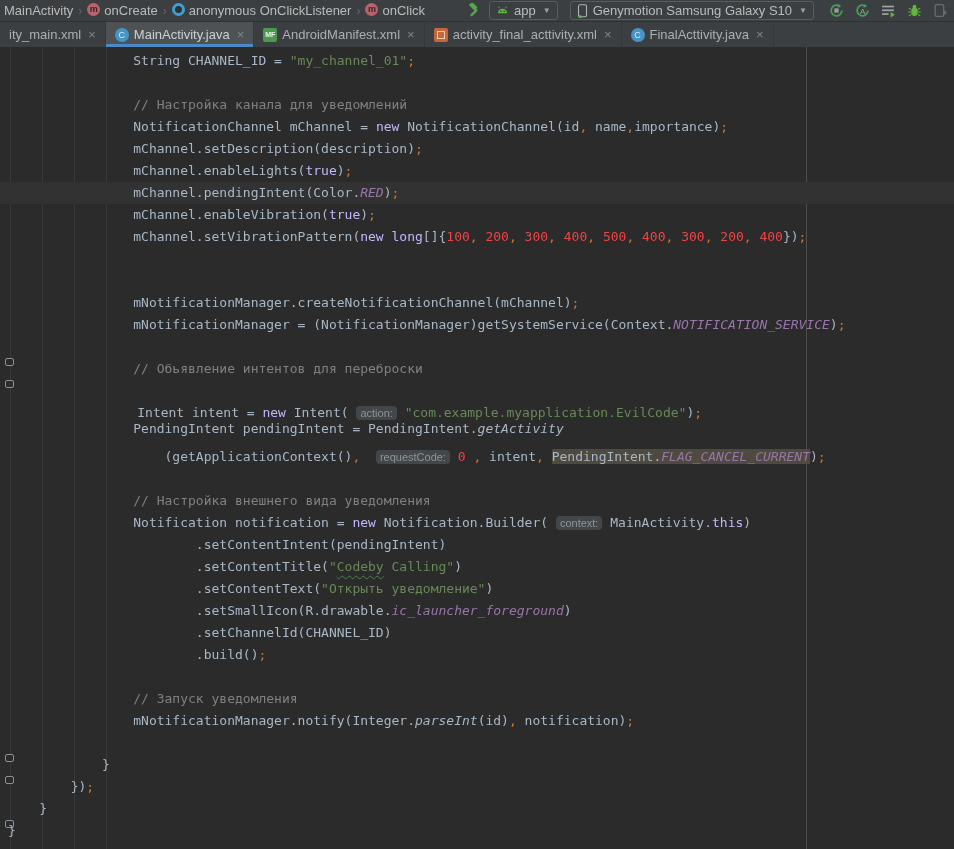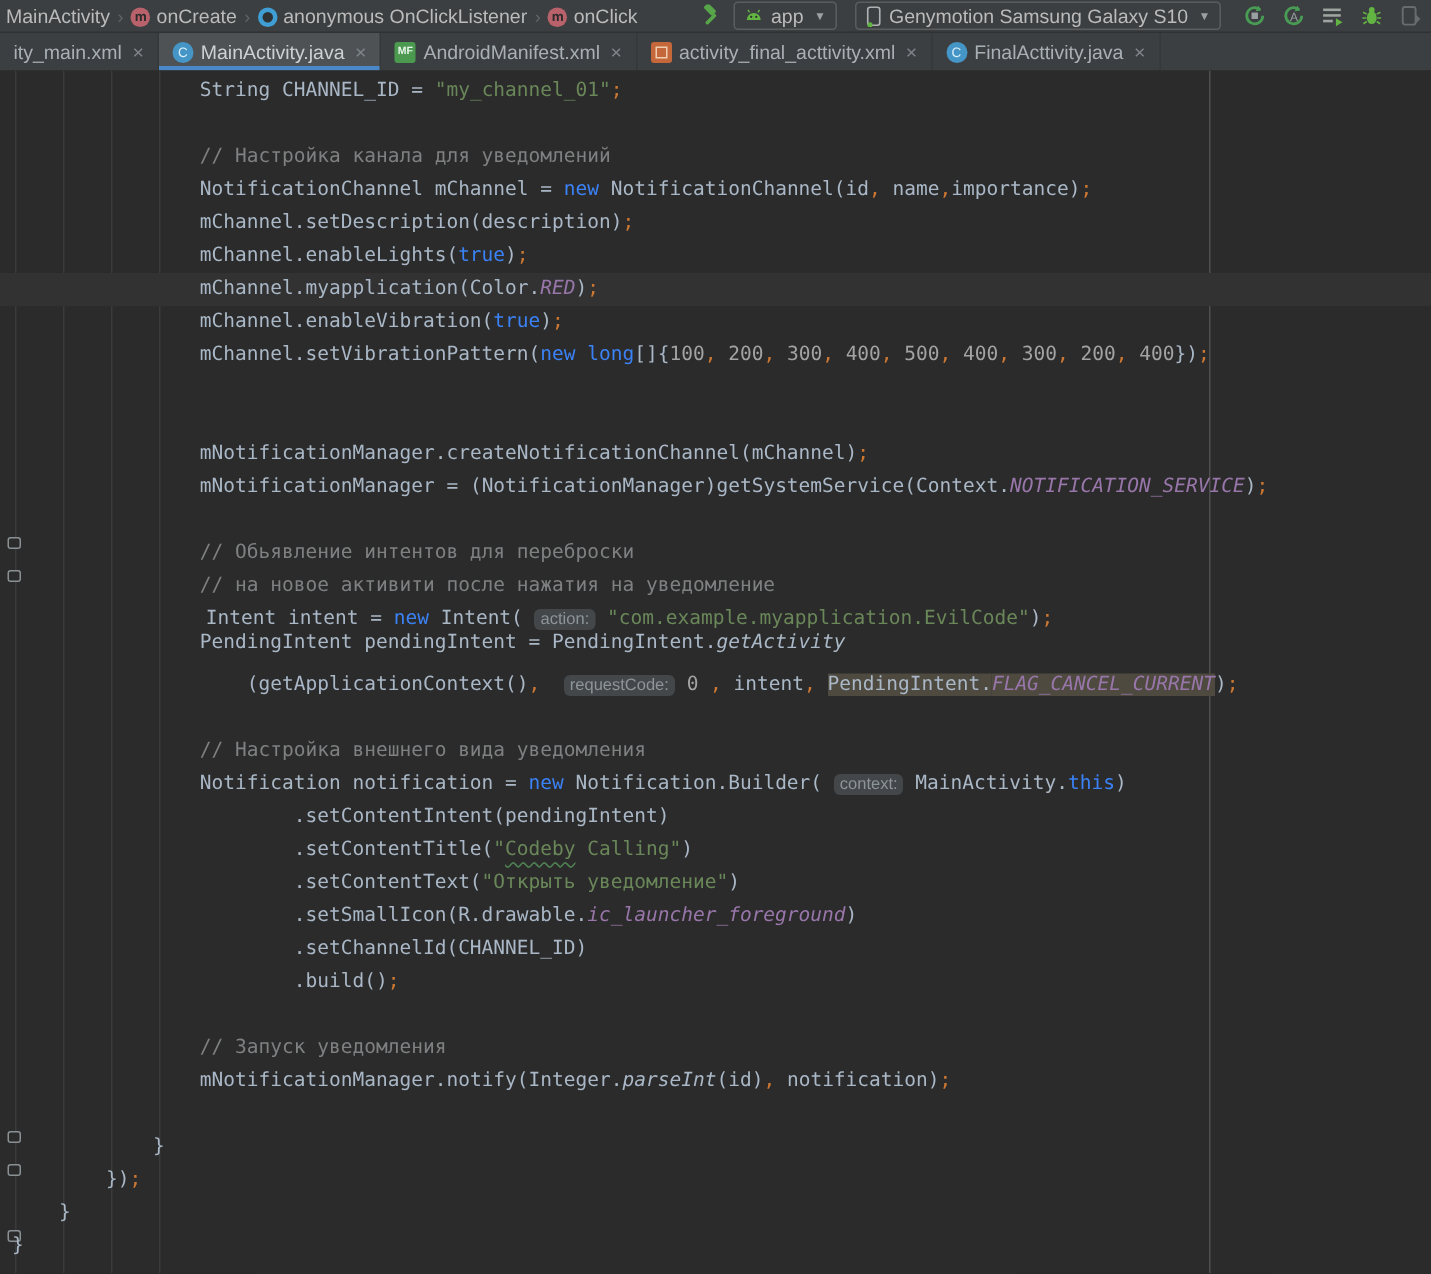--- a/index.html
+++ b/index.html
@@ -3,21 +3,21 @@
 <meta charset="utf-8">
 <style>
   html,body{margin:0;padding:0;background:#2B2B2B;}
   #app{width:954px;height:849px;overflow:hidden;position:relative;
        font-family:"Liberation Sans",sans-serif;-webkit-font-smoothing:antialiased;}
 
   
   .toolbar{height:22px;background:#3C3F41;display:flex;align-items:center;
            padding:0 4px;box-sizing:border-box;border-bottom:1px solid #2f3133;}
   .crumbs{flex:1;display:flex;align-items:center;font-size:13px;color:#BBBBBB;white-space:nowrap;overflow:hidden;}
-  .crumb{display:inline-flex;align-items:flex-end;cursor:default;}
+  .crumb{display:inline-flex;align-items:flex-start;cursor:default;}
   .crumb-sep{color:#63676A;margin:0 5px;font-size:12px;}
   .ic{width:13px;height:13px;border-radius:50%;display:inline-flex;align-items:center;
       justify-content:center;margin-right:4px;font-size:9px;line-height:1;}
   .ic-method{background:#B9626B;color:#2B2B2B;font-weight:bold;}
   .ic-anonymous-class{background:#2F3234;border:3.5px solid #3F9FD4;box-sizing:border-box;}
   .tool-group{display:flex;align-items:center;gap:6px;}
   .selector{display:flex;align-items:center;gap:5px;border:1px solid #5A5D5E;border-radius:3px;
             height:17px;padding:0 6px;color:#BBBBBB;font-size:13px;margin-right:6px;cursor:pointer;white-space:nowrap;}
   .dd-arrow{font-size:8px;color:#9DA0A2;margin-left:2px;}
   .tbtn{width:20px;height:18px;display:flex;align-items:center;justify-content:center;cursor:pointer;}
@@ -39,23 +39,23 @@
   
   .editor{position:relative;height:802px;background:#2B2B2B;overflow:hidden;
           font-family:"DejaVu Sans Mono",monospace;font-size:13px;color:#A9B7C6;}
   .guide{position:absolute;top:0;bottom:0;width:1px;background:#3A3A3A;}
   .margin-line{position:absolute;top:0;bottom:0;width:1px;background:#4F4F4F;}
   .fold{position:absolute;left:5px;width:9px;height:8px;border:1px solid #8A9194;
         border-radius:2px;background:#2B2B2B;box-sizing:border-box;}
   .code-line{position:absolute;left:0;right:0;height:22px;line-height:22px;white-space:pre;padding-left:8px;}
   .code-line.cur{background:#323232;}
   .tk-p{color:#A9B7C6;}
-  .tk-k{color:#3b82f6;}
+  .tk-k{color:#c4b5fd;}
   .tk-s{color:#6A8759;}
-  .tk-n{color:#a3a3a3;}
+  .tk-n{color:#ef4444;}
   .tk-c{color:#7F8082;}
   .tk-o{color:#CC7832;}
   .tk-f{color:#A9B7C6;text-decoration-color:#9aa5af;text-underline-offset:3px;}
   .tk-K{color:#9876AA;font-style:italic;}
   .tk-i{color:#A9B7C6;font-style:italic;}
   .tk-t{color:#6A8759;text-decoration:underline wavy #4E8052;text-decoration-thickness:1px;text-underline-offset:4px;}
   .tk-h{background:#43474A;color:#8E9598;border-radius:4px;padding:1px 4px;
         font-family:"Liberation Sans",sans-serif;font-size:11px;}
   .hl-bg{background:#4E4A40;}
 </style>
@@ -201,29 +201,28 @@
       <div class="fold" style="top: 333px;"></div>
       <div class="fold" style="top: 707px;"></div>
       <div class="fold" style="top: 729px;"></div>
       <div class="fold" style="top: 773px;"></div>
       <div class="code-line" style="top: 3px;"><span class="tk-p">                </span><span class="tk-p">String CHANNEL_ID = </span><span class="tk-s">"my_channel_01"</span><span class="tk-o">;</span></div>
       <div class="code-line" style="top: 25px;"><span class="tk-p"></span></div>
       <div class="code-line" style="top: 47px;"><span class="tk-p">                </span><span class="tk-c">// Настройка канала для уведомлений</span></div>
       <div class="code-line" style="top: 69px;"><span class="tk-p">                </span><span class="tk-p">NotificationChannel mChannel = </span><span class="tk-k">new</span><span class="tk-p"> NotificationChannel(id</span><span class="tk-o">,</span><span class="tk-p"> name</span><span class="tk-o">,</span><span class="tk-p">importance)</span><span class="tk-o">;</span></div>
       <div class="code-line" style="top: 91px;"><span class="tk-p">                </span><span class="tk-p">mChannel.setDescription(description)</span><span class="tk-o">;</span></div>
       <div class="code-line" style="top: 113px;"><span class="tk-p">                </span><span class="tk-p">mChannel.enableLights(</span><span class="tk-k">true</span><span class="tk-p">)</span><span class="tk-o">;</span></div>
-      <div class="code-line cur" style="top: 135px;"><span class="tk-p">                </span><span class="tk-p">mChannel.myapplication(Color.</span><span class="tk-K">RED</span><span class="tk-p">)</span><span class="tk-o">;</span></div>
+      <div class="code-line cur" style="top: 135px;"><span class="tk-p">                </span><span class="tk-p">mChannel.pendingIntent(Color.</span><span class="tk-K">RED</span><span class="tk-p">)</span><span class="tk-o">;</span></div>
       <div class="code-line" style="top: 157px;"><span class="tk-p">                </span><span class="tk-p">mChannel.enableVibration(</span><span class="tk-k">true</span><span class="tk-p">)</span><span class="tk-o">;</span></div>
       <div class="code-line" style="top: 179px;"><span class="tk-p">                </span><span class="tk-p">mChannel.setVibrationPattern(</span><span class="tk-k">new</span><span class="tk-p"> </span><span class="tk-k">long</span><span class="tk-p">[]{</span><span class="tk-n">100</span><span class="tk-o">, </span><span class="tk-n">200</span><span class="tk-o">, </span><span class="tk-n">300</span><span class="tk-o">, </span><span class="tk-n">400</span><span class="tk-o">, </span><span class="tk-n">500</span><span class="tk-o">, </span><span class="tk-n">400</span><span class="tk-o">, </span><span class="tk-n">300</span><span class="tk-o">, </span><span class="tk-n">200</span><span class="tk-o">, </span><span class="tk-n">400</span><span class="tk-p">})</span><span class="tk-o">;</span></div>
       <div class="code-line" style="top: 201px;"><span class="tk-p"></span></div>
       <div class="code-line" style="top: 245px;"><span class="tk-p">                </span><span class="tk-f">mNotificationManager</span><span class="tk-p">.createNotificationChannel(mChannel)</span><span class="tk-o">;</span></div>
       <div class="code-line" style="top: 267px;"><span class="tk-p">                </span><span class="tk-f">mNotificationManager</span><span class="tk-p"> = (NotificationManager)getSystemService(Context.</span><span class="tk-K">NOTIFICATION_SERVICE</span><span class="tk-p">)</span><span class="tk-o">;</span></div>
       <div class="code-line" style="top: 289px;"><span class="tk-p"></span></div>
       <div class="code-line" style="top: 311px;"><span class="tk-p">                </span><span class="tk-c">// Обьявление интентов для переброски</span></div>
-      <div class="code-line" style="top: 333px;"><span class="tk-p">                </span><span class="tk-c">// на новое активити после нажатия на уведомление</span></div>
       <div class="code-line" style="top: 355px; padding-left: 12px;"><span class="tk-p">                </span><span class="tk-p">Intent intent = </span><span class="tk-k">new</span><span class="tk-p"> Intent( </span><span class="tk-h">action:</span><span class="tk-p"> </span><span class="tk-s">"com.example.myapplication.EvilCode"</span><span class="tk-p">)</span><span class="tk-o">;</span></div>
       <div class="code-line" style="top: 371px;"><span class="tk-p">                </span><span class="tk-p">PendingIntent pendingIntent = PendingIntent.</span><span class="tk-i">getActivity</span></div>
       <div class="code-line" style="top: 399px;"><span class="tk-p">                    </span><span class="tk-p">(getApplicationContext()</span><span class="tk-o">,</span><span class="tk-p">  </span><span class="tk-h">requestCode:</span><span class="tk-p"> </span><span class="tk-n">0</span><span class="tk-p"> </span><span class="tk-o">,</span><span class="tk-p"> intent</span><span class="tk-o">,</span><span class="tk-p"> </span><span class="tk-p hl-bg">PendingIntent.</span><span class="tk-K hl-bg">FLAG_CANCEL_CURRENT</span><span class="tk-p">)</span><span class="tk-o">;</span></div>
       <div class="code-line" style="top: 421px;"><span class="tk-p"></span></div>
       <div class="code-line" style="top: 443px;"><span class="tk-p">                </span><span class="tk-c">// Настройка внешнего вида уведомления</span></div>
       <div class="code-line" style="top: 465px;"><span class="tk-p">                </span><span class="tk-p">Notification notification = </span><span class="tk-k">new</span><span class="tk-p"> Notification.Builder( </span><span class="tk-h">context:</span><span class="tk-p"> MainActivity.</span><span class="tk-k">this</span><span class="tk-p">)</span></div>
       <div class="code-line" style="top: 487px;"><span class="tk-p">                        </span><span class="tk-p">.setContentIntent(pendingIntent)</span></div>
       <div class="code-line" style="top: 509px;"><span class="tk-p">                        </span><span class="tk-p">.setContentTitle(</span><span class="tk-s">"</span><span class="tk-t">Codeby</span><span class="tk-s"> Calling"</span><span class="tk-p">)</span></div>
       <div class="code-line" style="top: 531px;"><span class="tk-p">                        </span><span class="tk-p">.setContentText(</span><span class="tk-s">"Открыть уведомление"</span><span class="tk-p">)</span></div>
       <div class="code-line" style="top: 575px;"><span class="tk-p">                        </span><span class="tk-p">.setChannelId(CHANNEL_ID)</span></div>

